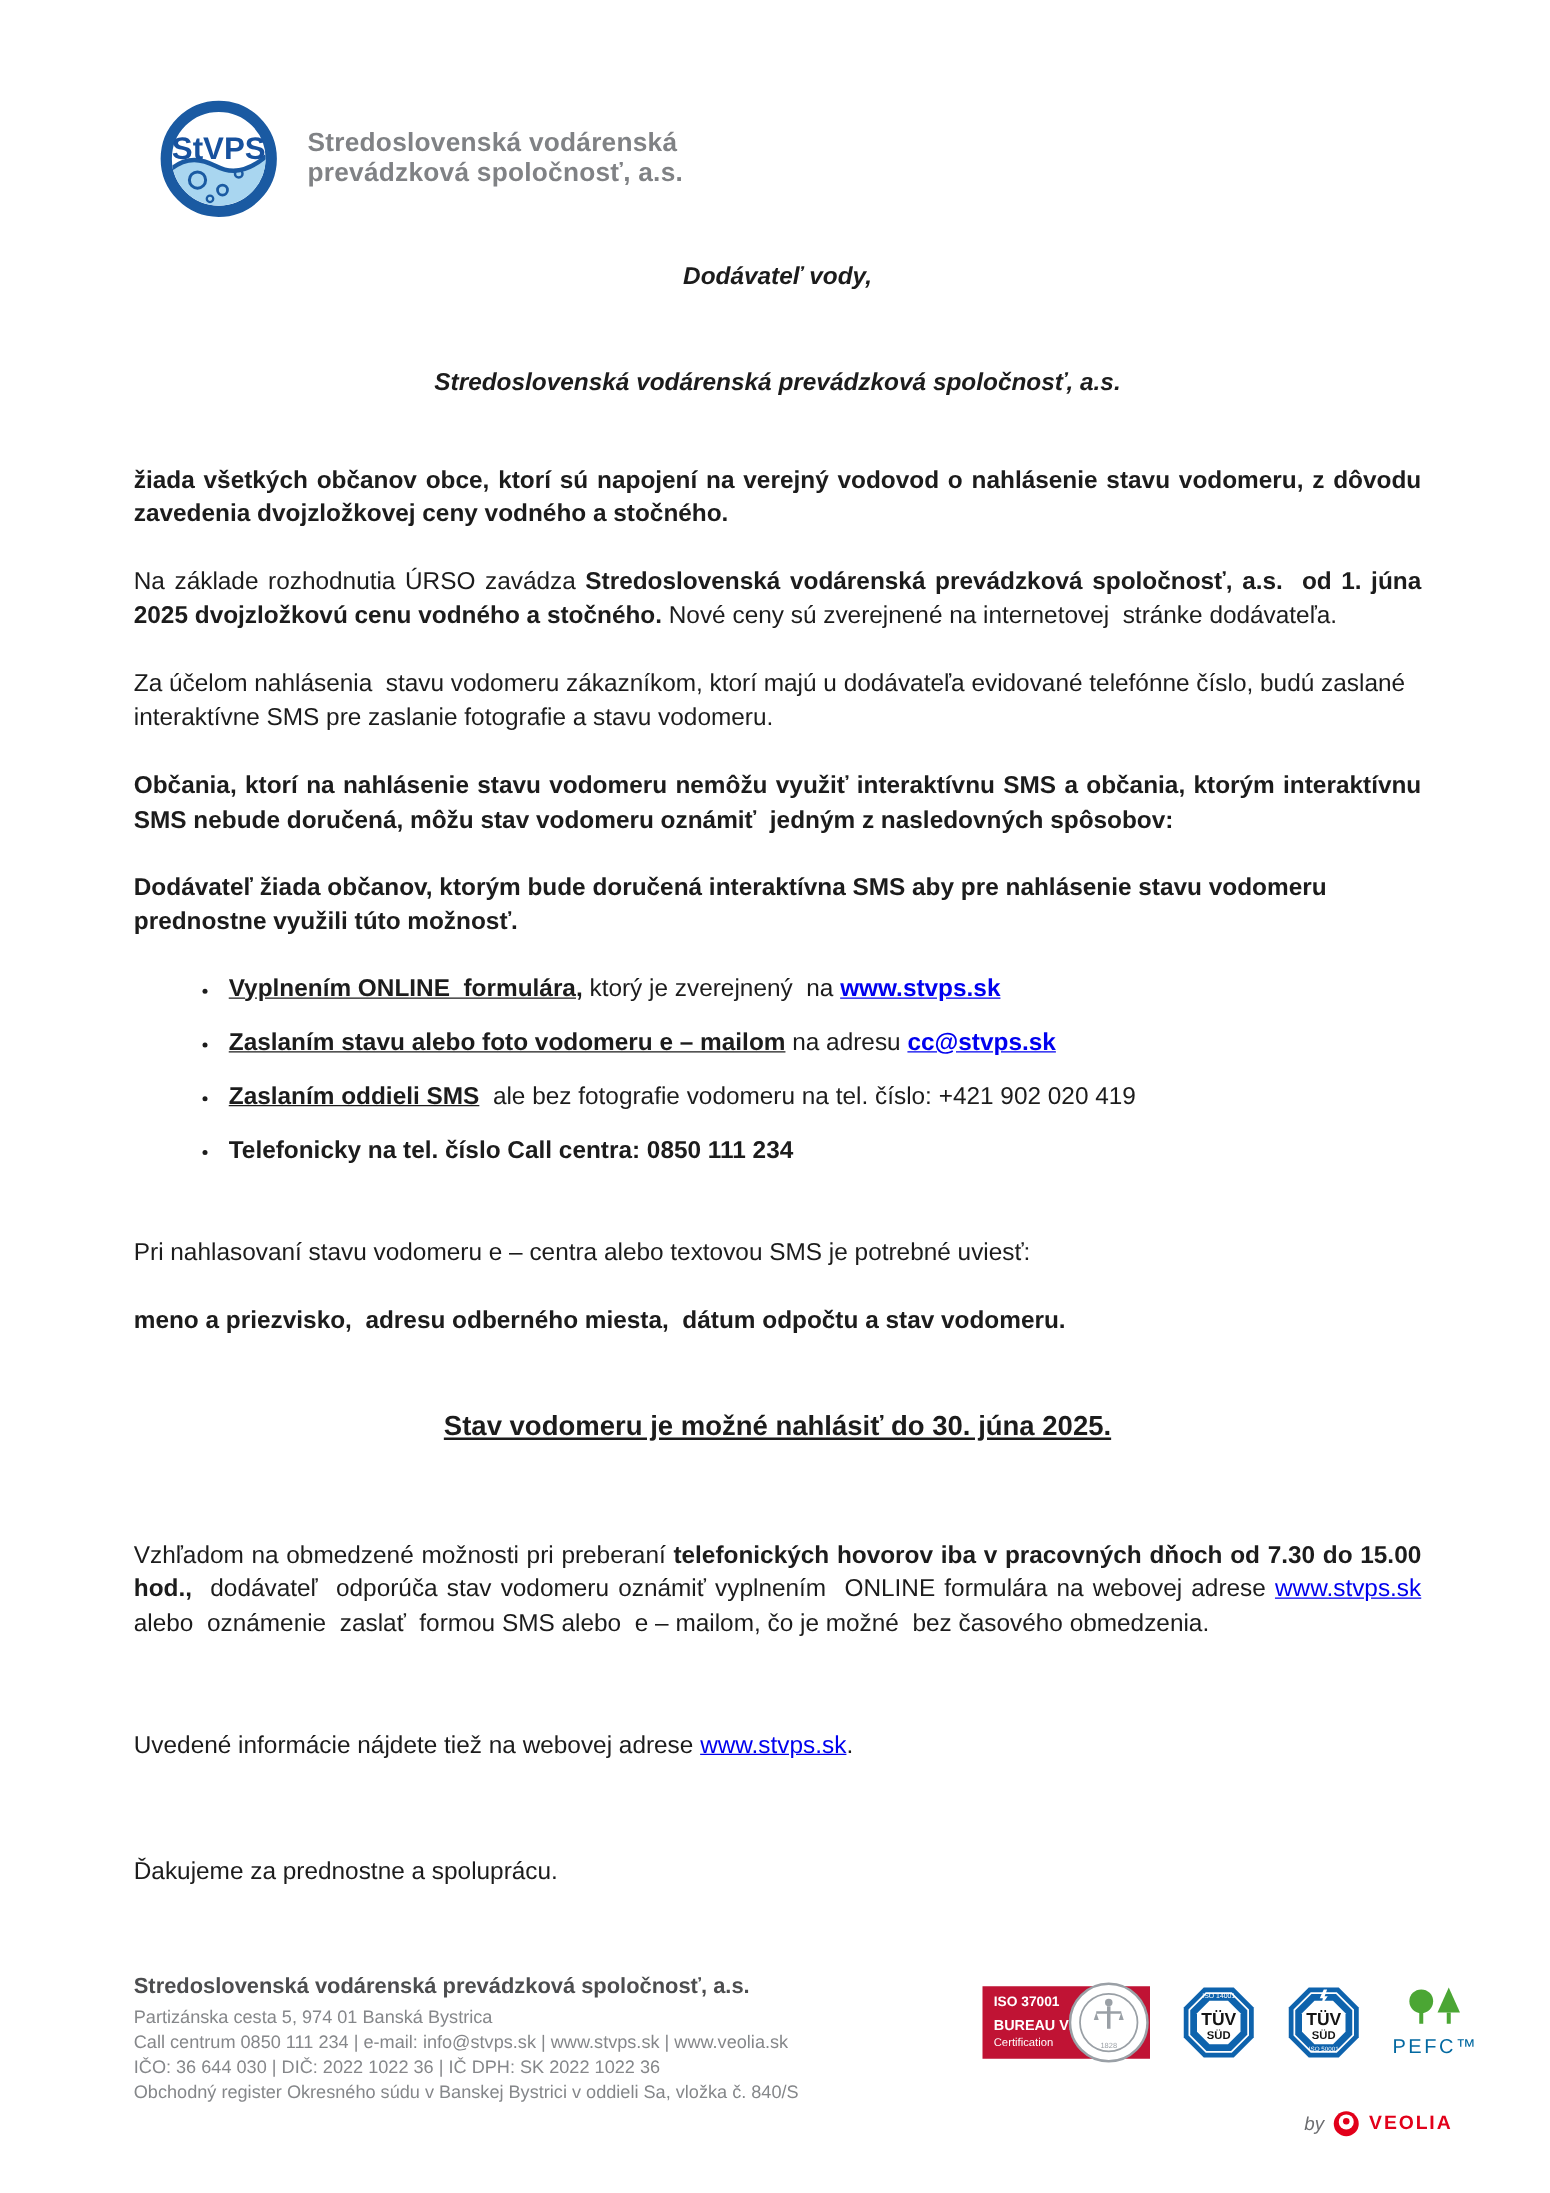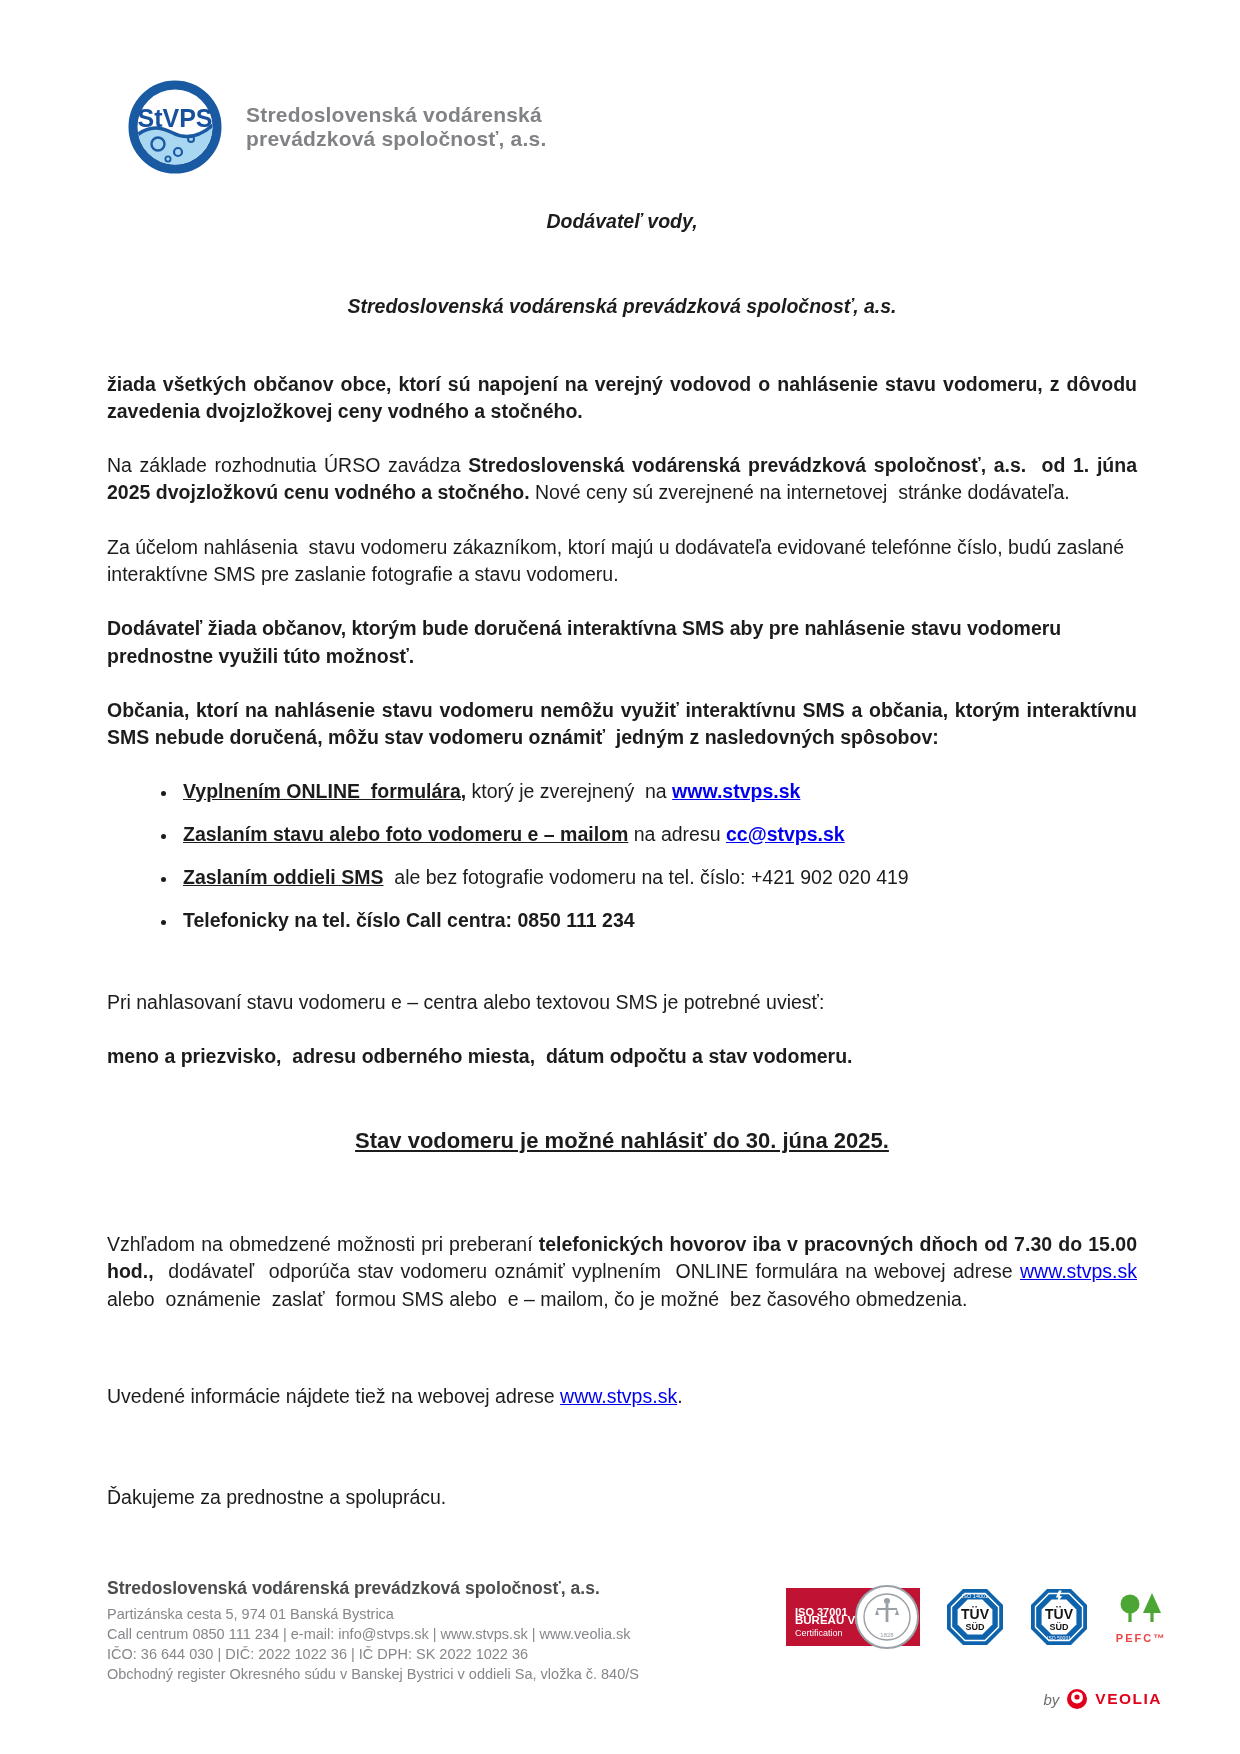--- a/index.html
+++ b/index.html
@@ -33,26 +33,26 @@
   .deadline-text { text-decoration:underline; }
   .p8 { margin-top:74px !important; }
   .p9 { margin-top:70px !important; }
   .p10 { margin-top:74px !important; }
   
   .footer-left { position:absolute; top:1578px; left:107px; width:640px; }
   .f-company { font-size:17.5px; font-weight:bold; color:#4c4d4f; margin-bottom:5px; }
   .f-line { font-size:14.5px; color:#85878a; line-height:1.38; }
   .badges { position:absolute; top:1588px; left:786px; display:flex; align-items:center; gap:26px; }
   .bv-badge { position:relative; width:134px; height:58px; background:#c01334; }
-  .bv-iso { position:absolute; top:7px; left:9px; color:#fff; font-size:11px; font-weight:bold;margin-top:11px; }
+  .bv-iso { position:absolute; top:7px; left:9px; color:#fff; font-size:11px; font-weight:bold; }
   .bv-name { position:absolute; top:26px; left:9px; color:#fff; font-size:11.5px; font-weight:bold; }
   .bv-sub { position:absolute; top:40px; left:9px; color:#fff; font-size:9px; }
   .bv-seal { position:absolute; right:0px; top:-4px; width:66px; height:66px; }
   .pefc { display:flex; flex-direction:column; align-items:center; }
-  .pefc-label { color:#ef4444; font-weight:bold; font-size:11px; letter-spacing:2px; margin-top:1px; }
+  .pefc-label { color:#0369a1; font-weight:normal; font-size:16px; letter-spacing:2px; margin-top:1px; }
   .veolia { position:absolute; top:1688px; right:78px; display:flex; align-items:center; gap:7px;text-align:center; }
   .veolia-by { font-style:italic; color:#6d6e71; font-size:15px; }
   .veolia-name { color:#e2001a; font-weight:bold; font-size:15.5px; letter-spacing:1.5px; }
 </style>
 </head>
 <body>
 
 <div class="page">
 
   <header class="logo-row">
@@ -80,23 +80,23 @@
   <main class="content">
     <p class="center-head">Dodávateľ vody,</p>
     <p class="center-head company-head">Stredoslovenská vodárenská prevádzková spoločnosť, a.s.</p>
 
     <p class="bold just mt-lg">žiada všetkých občanov obce, ktorí sú napojení na verejný vodovod o nahlásenie stavu vodomeru, z dôvodu zavedenia dvojzložkovej ceny vodného a stočného.</p>
 
     <p class="just mt"><span class="rn">Na základe rozhodnutia ÚRSO zavádza </span><span class="rb">Stredoslovenská vodárenská prevádzková spoločnosť, a.s.  od 1. júna 2025 dvojzložkovú cenu vodného a stočného.</span><span class="rn"> Nové ceny sú zverejnené na internetovej  stránke dodávateľa.</span></p>
 
     <p class="mt">Za účelom nahlásenia  stavu vodomeru zákazníkom, ktorí majú u dodávateľa evidované telefónne číslo, budú zaslané interaktívne SMS pre zaslanie fotografie a stavu vodomeru.</p>
 
+    <p class="bold just mt">Občania, ktorí na nahlásenie stavu vodomeru nemôžu využiť interaktívnu SMS a občania, ktorým interaktívnu SMS nebude doručená, môžu stav vodomeru oznámiť  jedným z nasledovných spôsobov:</p>
+
     <p class="bold mt">Dodávateľ žiada občanov, ktorým bude doručená interaktívna SMS aby pre nahlásenie stavu vodomeru prednostne využili túto možnosť.</p>
-
-    <p class="bold just mt">Občania, ktorí na nahlásenie stavu vodomeru nemôžu využiť interaktívnu SMS a občania, ktorým interaktívnu SMS nebude doručená, môžu stav vodomeru oznámiť  jedným z nasledovných spôsobov:</p>
 
     <ul class="bullets">
       <li><span class="rbu">Vyplnením ONLINE  formulára,</span><span class="rn"> ktorý je zverejnený  na </span><a class="lnk b">www.stvps.sk</a></li>
       <li><span class="rbu">Zaslaním stavu alebo foto vodomeru e – mailom</span><span class="rn"> na adresu </span><a class="lnk b">cc@stvps.sk</a></li>
       <li><span class="rbu">Zaslaním oddieli SMS</span><span class="rn">  ale bez fotografie vodomeru na tel. číslo: +421 902 020 419</span></li>
       <li><span class="rb">Telefonicky na tel. číslo Call centra: 0850 111 234</span></li>
     </ul>
 
     <p class="p6">Pri nahlasovaní stavu vodomeru e – centra alebo textovou SMS je potrebné uviesť:</p>
     <p class="bold mt">meno a priezvisko,  adresu odberného miesta,  dátum odpočtu a stav vodomeru.</p>

